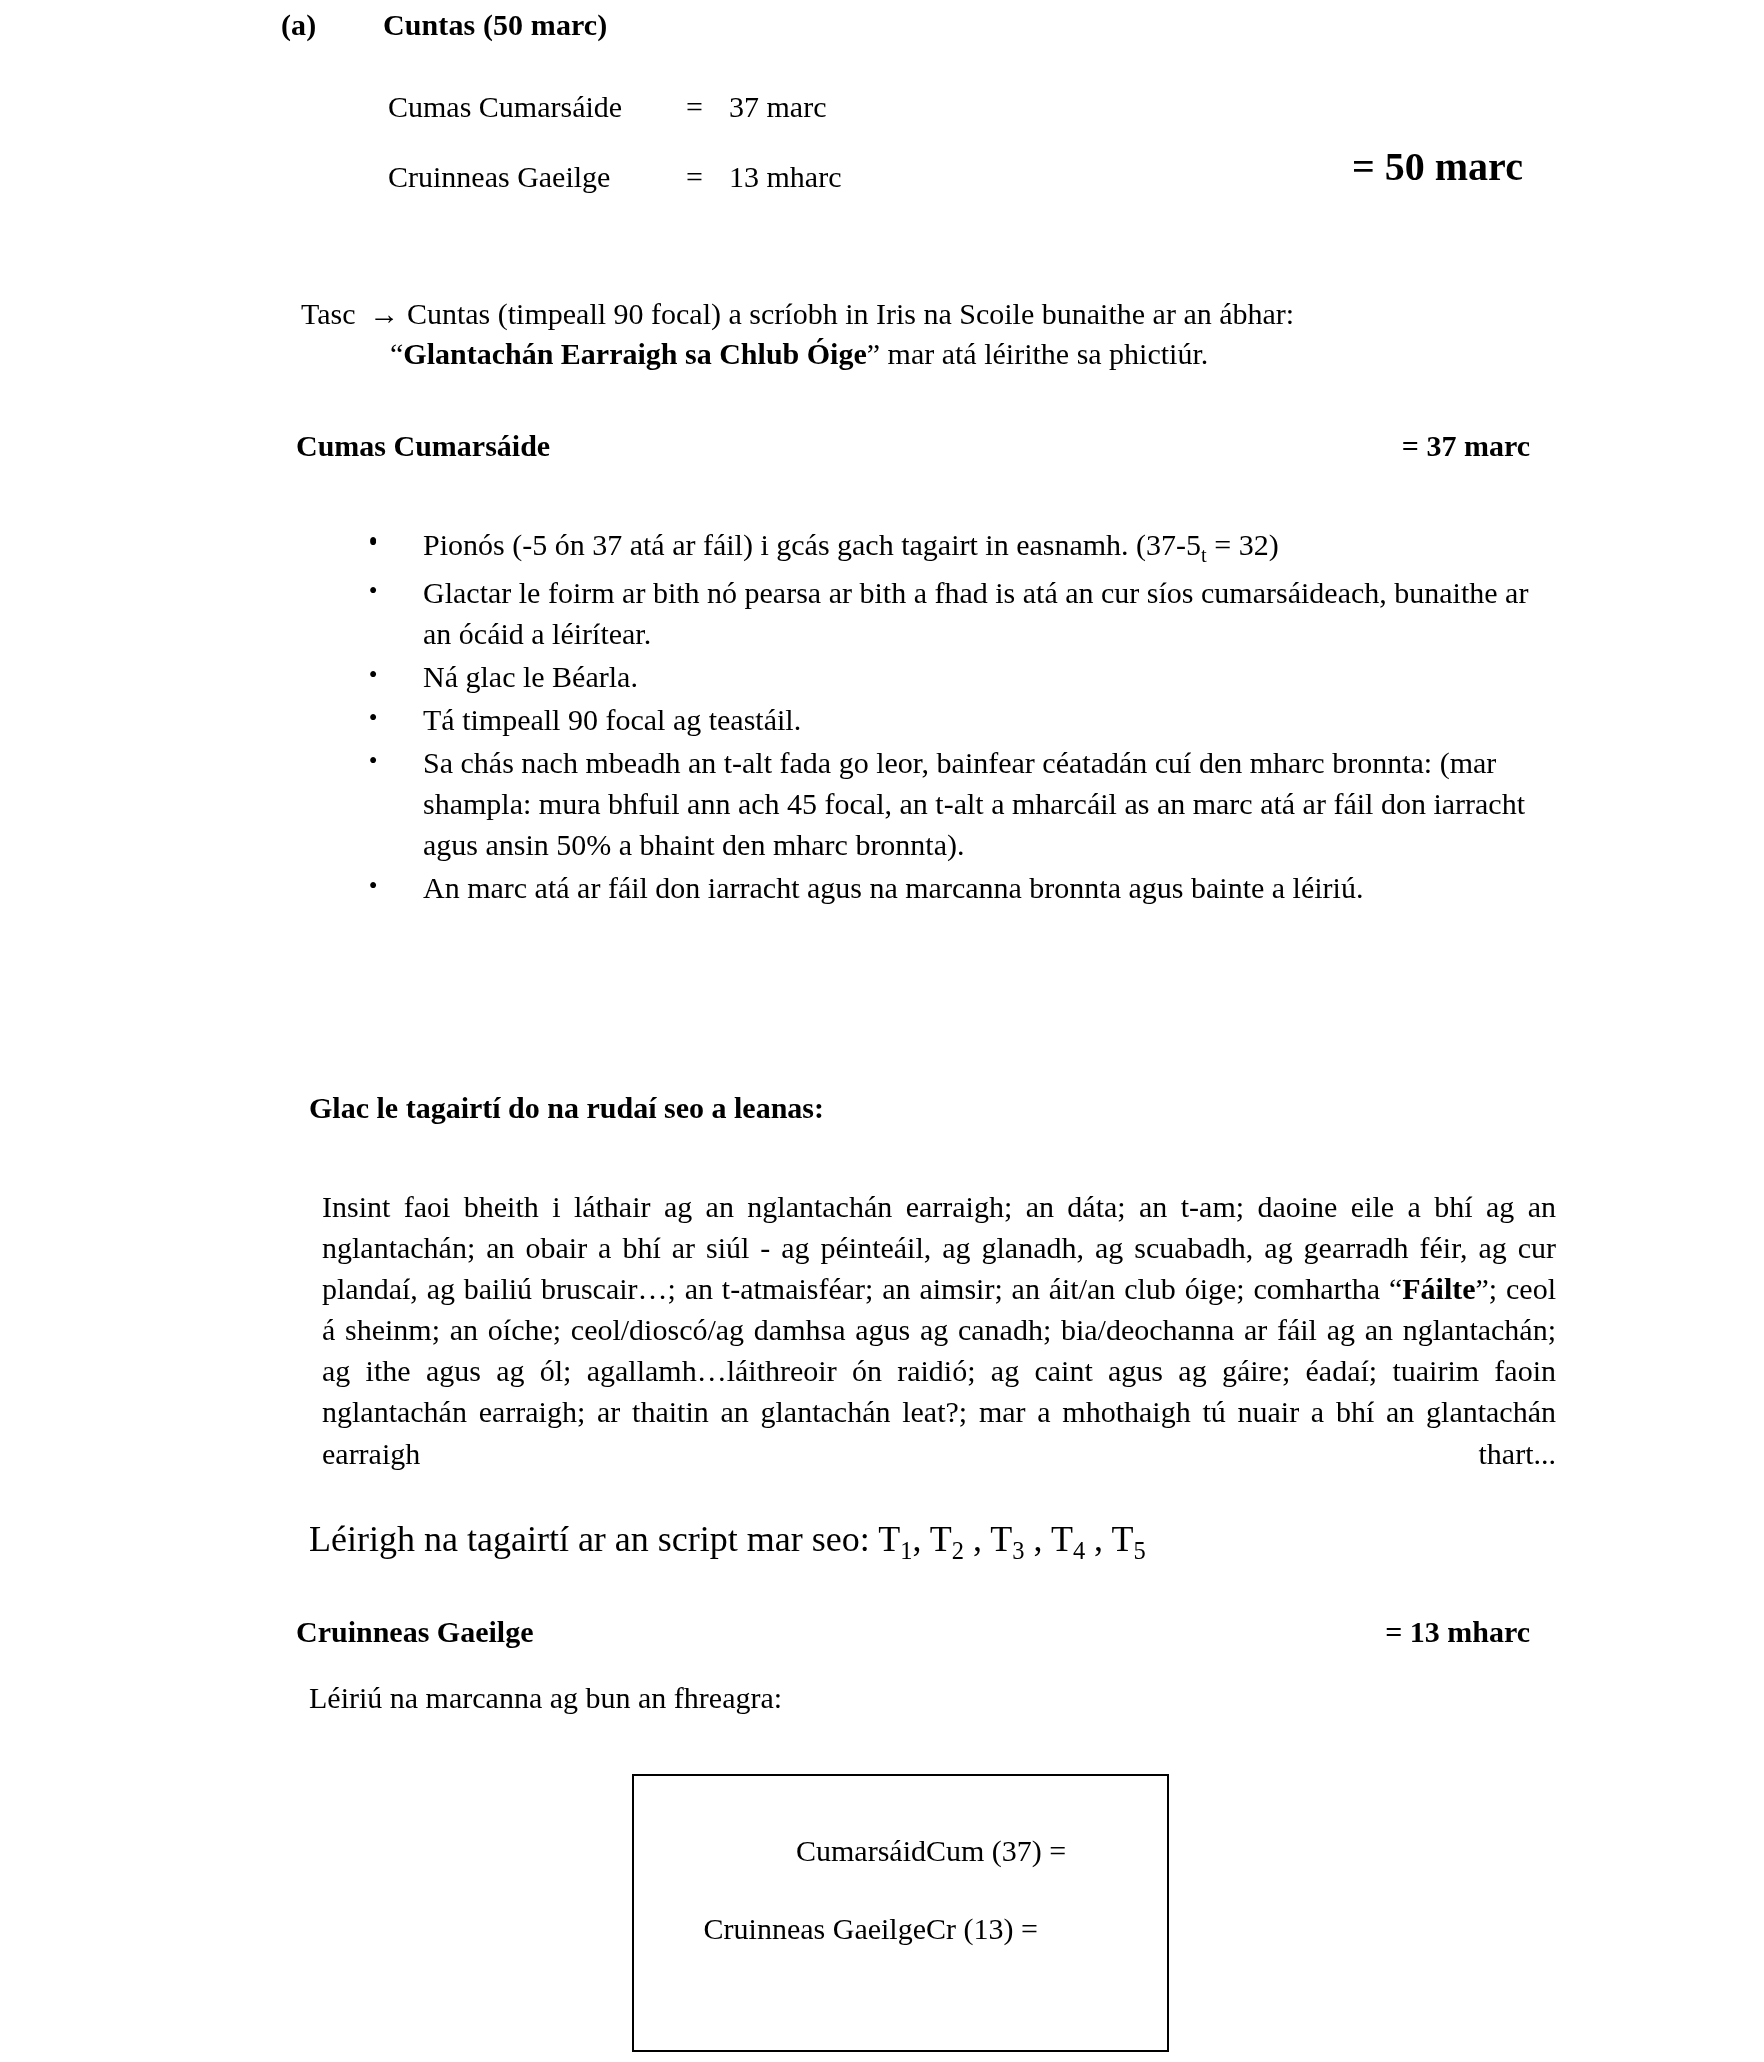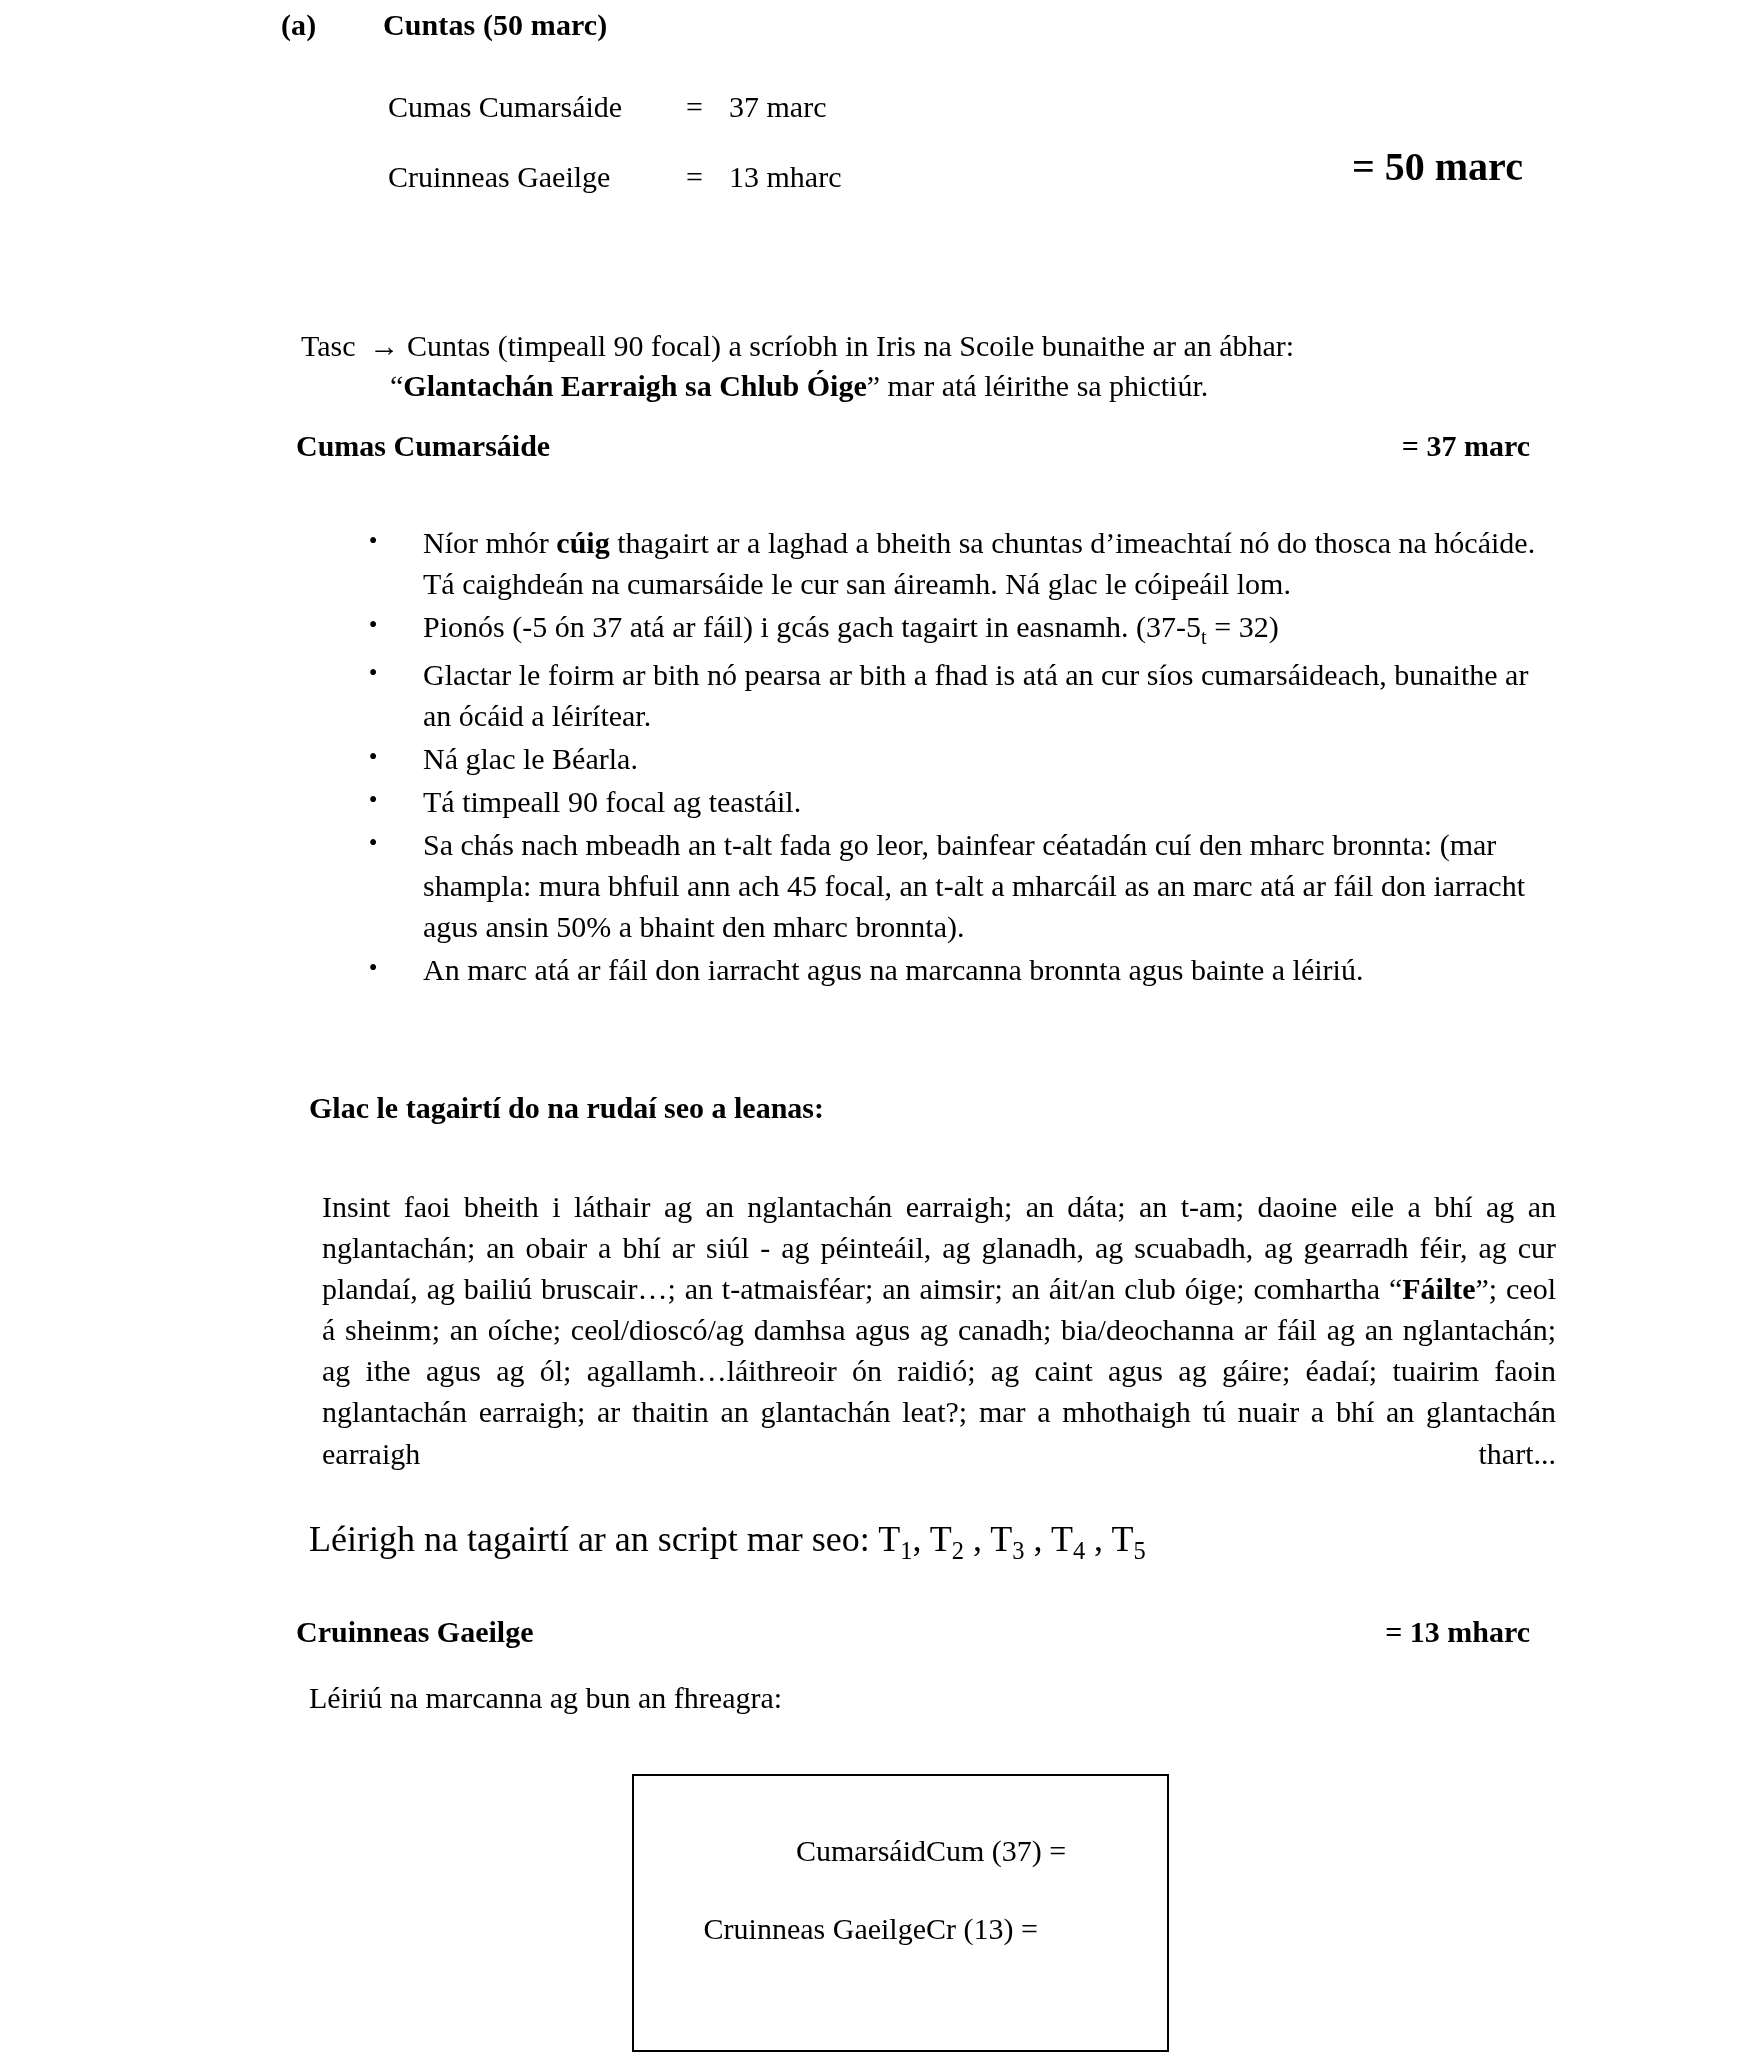--- a/index.html
+++ b/index.html
@@ -65,21 +65,20 @@
   }
 
   
   .tasc-block {
     position: absolute;
     left: 301px;
     top: 294px;
     font-size: 30px;
     line-height: 1.32;
     width: 1252px;
-    margin-top: 32px;
   }
   .tasc-line1 { white-space: nowrap; }
   .arrow { padding: 0 7.8px 0 13.6px; }
   .tasc-line2 {
     padding-left: 89px;
     white-space: nowrap;
   }
   .b { font-weight: bold; }
 
   
@@ -225,21 +224,20 @@
   </div>
 
   <div class="sec-head sec-head-cum">
     <span>Cumas Cumarsáide</span>
     <span>= 37 marc</span>
   </div>
 
   <ul class="bullets">
     <li>
       <span class="dot">•</span>
-      <span><span>Níor mhór </span><span class="b">cúig</span><span> thagairt ar a laghad a bheith sa chuntas d’imeachtaí nó do thosca na hócáide. Tá caighdeán na cumarsáide le cur san áireamh. Ná glac le cóipeáil lom.</span></span>
     </li>
     <li>
       <span class="dot">•</span>
       <span>Pionós (-5 ón 37 atá ar fáil) i gcás gach tagairt in easnamh. (37-5<sub>t</sub>&nbsp;= 32)</span>
     </li>
     <li>
       <span class="dot">•</span>
       <span>Glactar le foirm ar bith nó pearsa ar bith a fhad is atá an cur síos cumarsáideach, bunaithe ar an ócáid a léirítear.</span>
     </li>
     <li>

